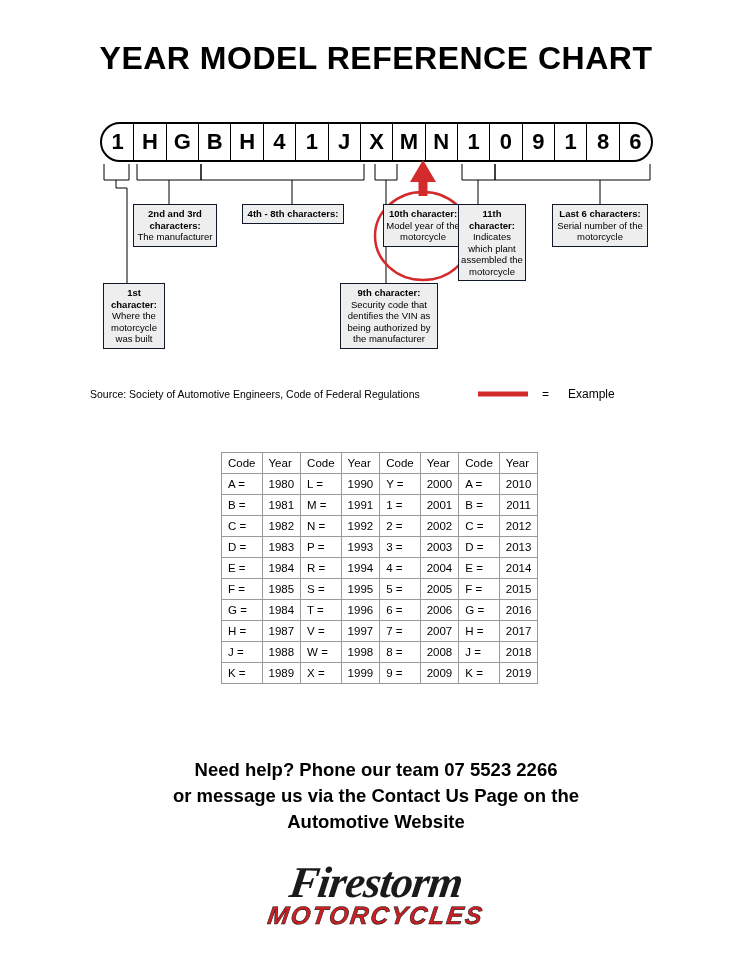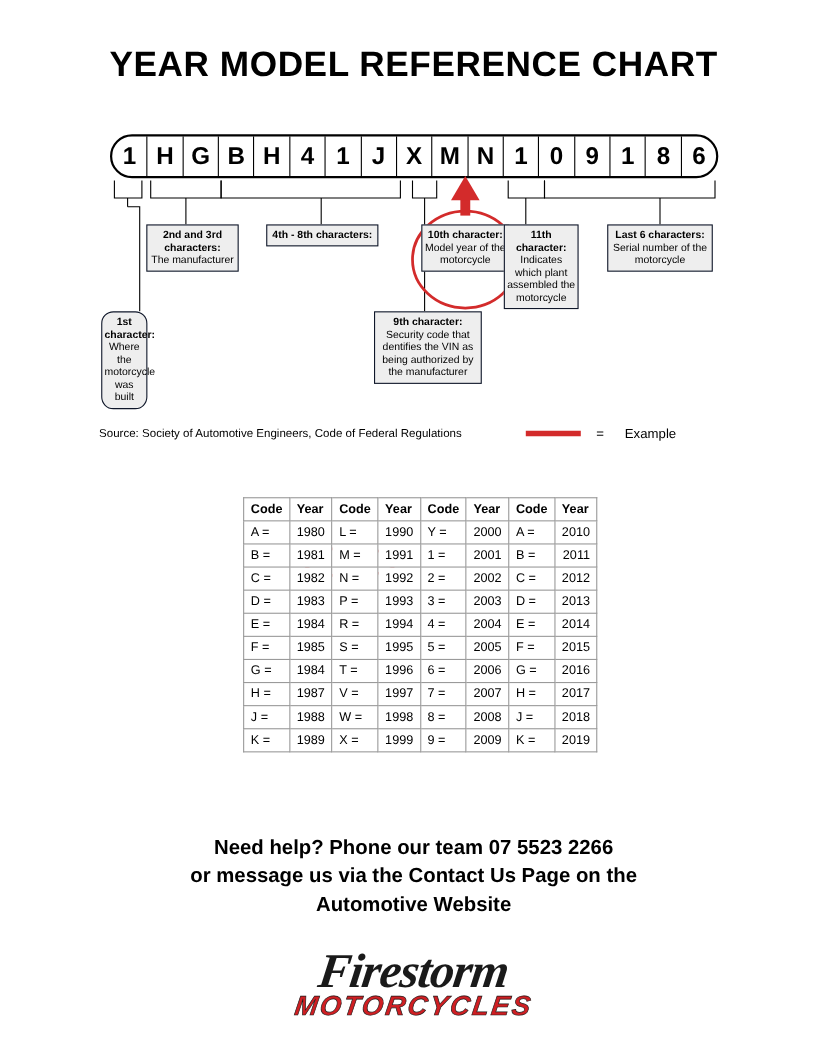--- a/index.html
+++ b/index.html
@@ -71,21 +71,21 @@
     text-align: center;
     padding: 3px 2px;
     color: #000;
   }
   .callout .ct {
     font-weight: bold;
     display: block;
   }
   .callout .cb { display: block; }
 
-  #callout-1  { left: 92px;  top: 283px; width: 42px; border-radius: 11px;  }
+  #callout-1  { left: 103px;  top: 283px; width: 62px;  }
   #callout-23 { left: 133px;  top: 204px; width: 84px;  }
   #callout-48 { left: 242px;  top: 204px; width: 102px; }
   #callout-9  { left: 340px;  top: 283px; width: 98px;  }
   #callout-10 { left: 383px;  top: 204px; width: 80px;  }
   #callout-11 { left: 458px;  top: 204px; width: 68px;  }
   #callout-last6 { left: 552px; top: 204px; width: 96px; }
 
   
   #source-note {
     position: absolute;
@@ -115,26 +115,26 @@
     font-size: 11.5px;
   }
   #code-table th, #code-table td {
     border: 1px solid #9a9a9a;
     padding: 3px 6px;
     height: 21px;
     box-sizing: border-box;
     background: #ffffff;
   }
   #code-table th {
-    font-weight: bold;
+    font-weight: normal;
     text-align: left;
     font-size: 11.5px;
   }
   #code-table td.code { text-align: left; width: 37px; }
-  #code-table td.year { text-align: right; width: 33px; }
+  #code-table td.year { text-align: center; width: 33px; }
 
   
   #footer-text {
     position: absolute;
     left: 0;
     top: 757px;
     width: 752px;
     text-align: center;
     font-size: 18.5px;
     font-weight: bold;

